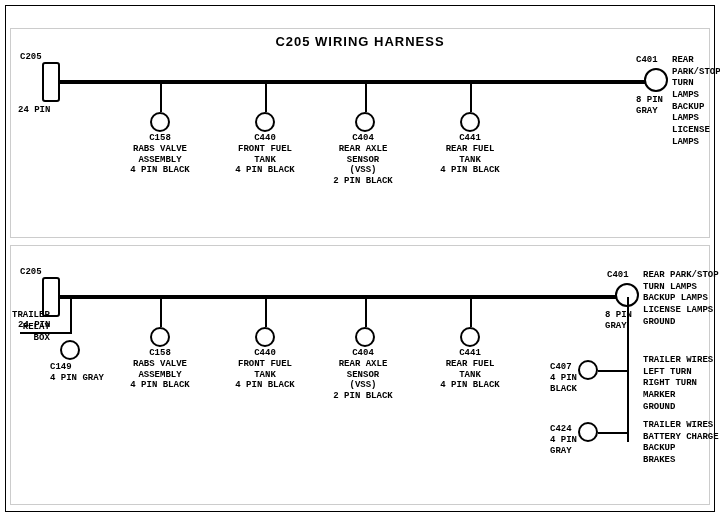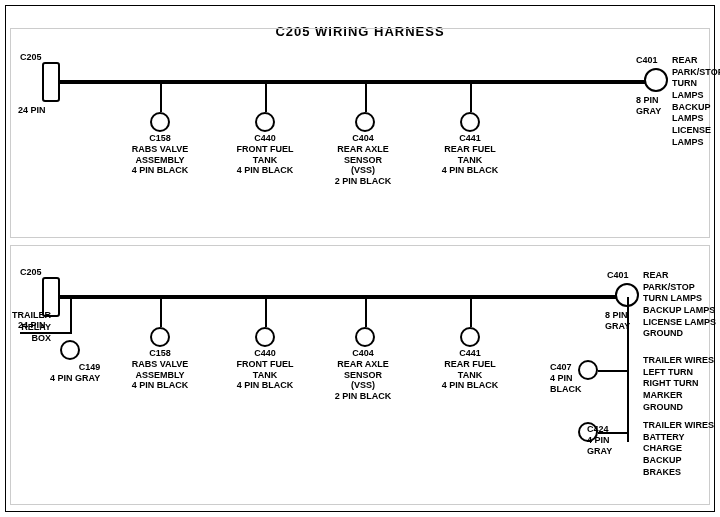--- a/index.html
+++ b/index.html
@@ -48,20 +48,21 @@
       position: absolute;
       border: 2px solid #000;
       background: #fff;
     }
     .label {
       position: absolute;
       font-size: 9px;
       font-weight: bold;
       text-align: center;
       line-height: 1.2;
+      font-family: Liberation Mono, monospace;
     }
     
     .drop-line {
       position: absolute;
       width: 2px;
       background: #000;
     }
     
     .h-stub {
       position: absolute;
@@ -79,21 +80,21 @@
       border: 1px solid #000;
     }
   </style>
 </head>
 <body>
 
 <div class="diagram-container">
 
   <div class="border-box" style="left:5px;top:5px;width:710px;height:507px;"></div>
 
-  <div class="main-title" style="position:absolute;top:16px;left:0;width:720px;">C205 WIRING HARNESS</div>
+  <div class="main-title" style="position:absolute;top:26px;left:0;width:720px;">C205 WIRING HARNESS</div>
 
   <div style="position:absolute;top:28px;left:10px;right:10px;height:210px;border:1px solid #ccc;"></div>
 
 
   <div class="wire-line" style="left:50px;top:80px;width:610px;"></div>
 
   <div class="rect-connector" style="left:42px;top:62px;width:18px;height:40px;border-radius:3px;"></div>
   <div class="label" style="left:20px;top:52px;">C205</div>
   <div class="label" style="left:18px;top:105px;">24 PIN</div>
 
@@ -126,21 +127,21 @@
   <div class="rect-connector" style="left:42px;top:277px;width:18px;height:40px;border-radius:3px;"></div>
   <div class="label" style="left:20px;top:267px;">C205</div>
   <div class="label" style="left:18px;top:320px;">24 PIN</div>
 
   <div class="drop-line" style="left:70px;top:297px;height:35px;"></div>
 
   <div class="h-stub" style="left:20px;top:332px;width:52px;"></div>
   <div class="label" style="left:12px;top:310px;text-align:right;line-height:1.3;">TRAILER<br>RELAY<br>BOX</div>
 
   <div class="connector" style="left:60px;top:340px;width:20px;height:20px;"></div>
-  <div class="label" style="left:50px;top:362px;text-align:right;">C149<br>4 PIN GRAY</div>
+  <div class="label" style="left:50px;top:362px;text-align:left;">C149<br>4 PIN GRAY</div>
 
   <div class="connector" style="left:615px;top:283px;width:24px;height:24px;"></div>
   <div class="label" style="left:607px;top:270px;">C401</div>
   <div class="label" style="left:605px;top:310px;text-align:left;">8 PIN<br>GRAY</div>
   <div class="label" style="left:643px;top:270px;text-align:left;line-height:1.3;">REAR PARK/STOP<br>TURN LAMPS<br>BACKUP LAMPS<br>LICENSE LAMPS<br>GROUND</div>
 
   <div class="drop-line" style="left:160px;top:297px;height:30px;"></div>
   <div class="connector" style="left:150px;top:327px;width:20px;height:20px;"></div>
   <div class="label" style="left:130px;top:348px;text-align:center;width:60px;">C158<br>RABS VALVE<br>ASSEMBLY<br>4 PIN BLACK</div>
 
@@ -158,16 +159,16 @@
 
   <div class="v-stub" style="left:627px;top:297px;height:145px;"></div>
 
   <div class="h-stub" style="left:598px;top:370px;width:30px;"></div>
   <div class="connector" style="left:578px;top:360px;width:20px;height:20px;"></div>
   <div class="label" style="left:550px;top:362px;text-align:left;">C407<br>4 PIN<br>BLACK</div>
   <div class="label" style="left:643px;top:355px;text-align:left;line-height:1.3;">TRAILER WIRES<br>LEFT TURN<br>RIGHT TURN<br>MARKER<br>GROUND</div>
 
   <div class="h-stub" style="left:598px;top:432px;width:30px;"></div>
   <div class="connector" style="left:578px;top:422px;width:20px;height:20px;"></div>
-  <div class="label" style="left:550px;top:424px;text-align:left;margin-left:37px;">C424<br>4 PIN<br>GRAY</div>
+  <div class="label" style="left:550px;top:424px;text-align:left;">C424<br>4 PIN<br>GRAY</div>
   <div class="label" style="left:643px;top:420px;text-align:left;line-height:1.3;">TRAILER WIRES<br>BATTERY CHARGE<br>BACKUP<br>BRAKES</div>
 
 </div>
 
 </body></html>

